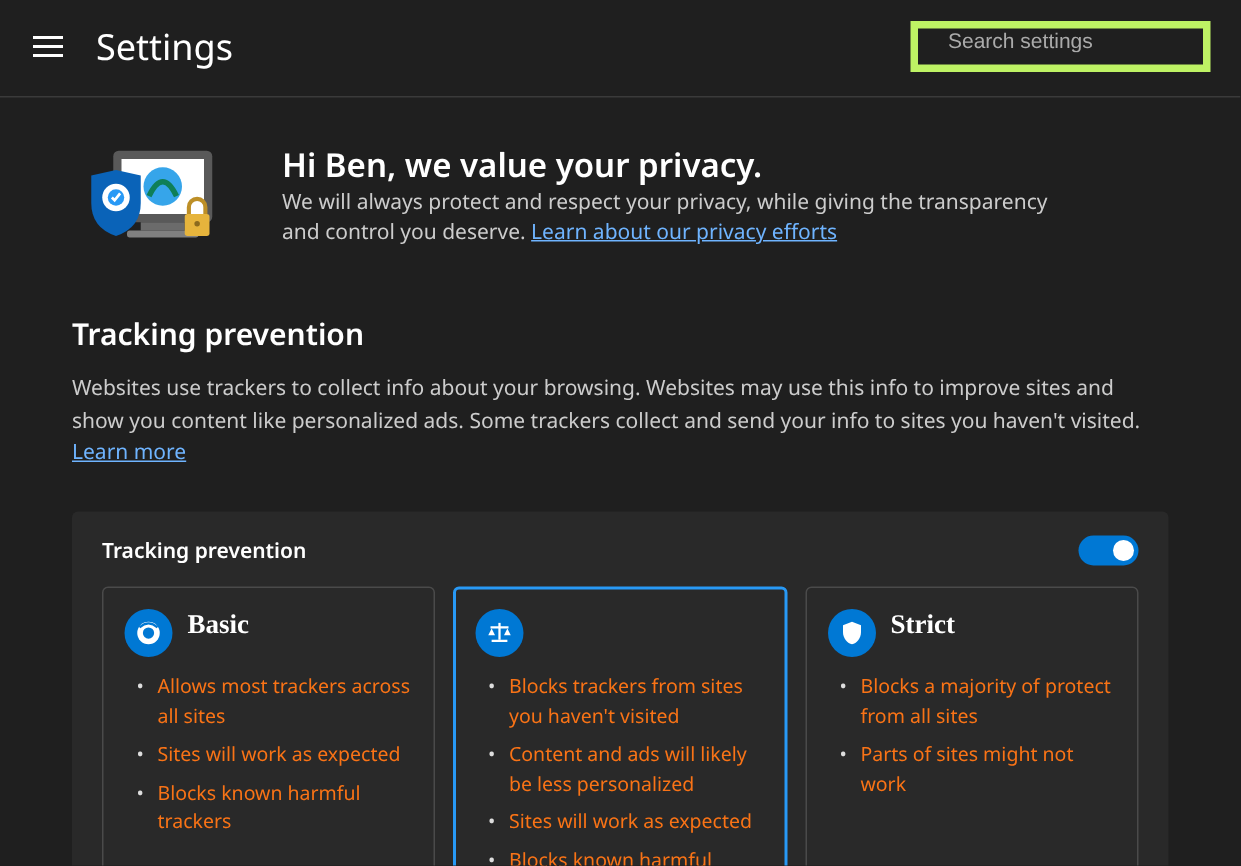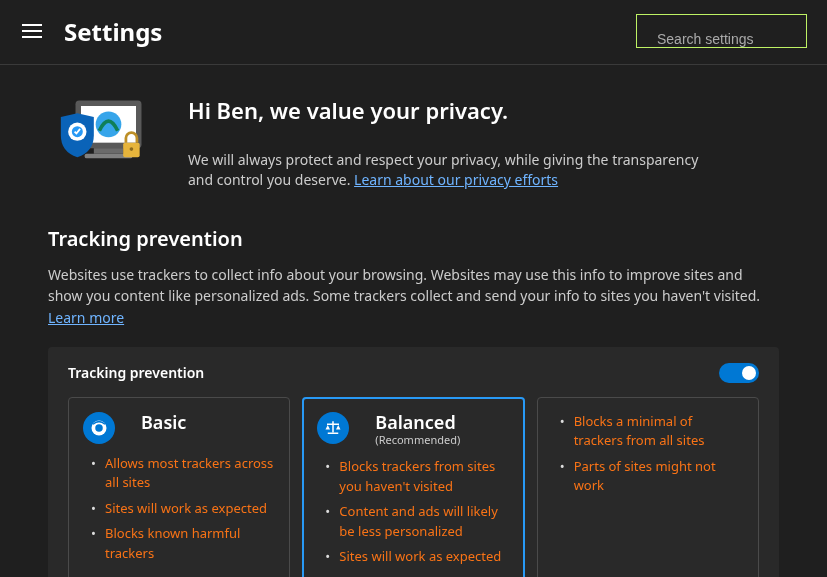--- a/index.html
+++ b/index.html
@@ -21,46 +21,46 @@
   .hamburger {
     width: 20px; height: 20px;
     display: flex; flex-direction: column; justify-content: center;
     gap: 4px;
     cursor: pointer;
   }
   .hamburger span {
     display: block; height: 2px; background: #fff;
   }
   .header-title {
-    font-size: 24px; font-weight: 700; margin-left: 22px;
+    font-size: 24px; font-weight: 400; margin-left: 22px;
   }
   .search-box {
     margin-left: auto;
-    width: 171px; height: 34px;
-    border: 1px solid #bef264;
-    display: flex; align-items: flex-end;
+    width: 200px; height: 34px;
+    border: 5px solid #bef264;
+    display: flex; align-items: flex-start;
     padding: 0 10px;
     gap: 10px;
   }
   .search-box svg { width: 14px; height: 14px; }
   .search-box input {
     flex: 1; background: transparent; border: none; outline: none;
     color: #fff; font-size: 14px;
   }
   .search-box input::placeholder { color: #aaa; }
   .content { padding: 30px 48px 0 48px; }
   .intro { display: flex; gap: 30px; margin-bottom: 34px; }
   .intro-icon { width: 110px; height: 80px; flex-shrink: 0; }
-  .intro-text h2 { font-size: 22px; font-weight: 600; margin-bottom: 25px; }
+  .intro-text h2 { font-size: 22px; font-weight: 600; margin-bottom: 0; }
   .intro-text p {
     color: #ccc; line-height: 1.45; max-width: 520px;
   }
   a.link { color: #6fb4ff; text-decoration: underline; cursor: pointer; text-align: center; }
   .section-title { font-size: 20px; font-weight: 600; margin-bottom: 12px; }
-  .section-desc { color: #ccc; line-height: 1.55; margin-bottom: 18px; }
+  .section-desc { color: #ccc; line-height: 1.55; margin-bottom: 28px; }
   .panel {
     background: #292929; border-radius: 4px;
     padding: 16px 20px 20px 20px;
   }
   .panel-head {
     display: flex; align-items: center; justify-content: space-between;
     margin-bottom: 14px;
   }
   .panel-head .label { font-weight: 600; }
   .toggle {
@@ -76,21 +76,21 @@
     flex: 1;
     border: 1px solid #4a4a4a;
     border-radius: 4px;
     padding: 14px 16px 16px 14px;
     cursor: pointer;
   }
   .card.selected {
     border: 2px solid #2899f5;
     padding: 13px 15px 15px 13px;
   }
-  .card-head { display: flex; align-items: flex-start; gap: 26px; margin-bottom: 10px; }
+  .card-head { display: flex; align-items: flex-start; gap: 10px; margin-bottom: 10px; font-family: Liberation Serif, serif; }
   .card-icon {
     width: 32px; height: 32px; border-radius: 50%;
     background: #0078d4; display: flex; align-items: center; justify-content: center;
     flex-shrink: 0;
   }
   .card-title { font-size: 18px; font-weight: 600; line-height: 1.15; }
   .card-sub { font-size: 11px; color: #ccc; }
   .card ul { list-style: none; padding-left: 8px; }
   .card li {
     position: relative; padding-left: 14px;
@@ -183,34 +183,40 @@
           <div class="card-head">
             <div class="card-icon">
               <svg id="icon-scale" viewBox="0 0 24 24" width="18" height="18" fill="#fff">
                 <rect x="11" y="3" width="2" height="15"></rect>
                 <rect x="5" y="18" width="14" height="2"></rect>
                 <rect x="4" y="6" width="16" height="2"></rect>
                 <path d="M5 8 l-3 6 h6 z"></path>
                 <path d="M19 8 l-3 6 h6 z"></path>
               </svg>
             </div>
-            <div>
-              <div class="card-title">Balanced</div>
-              <div class="card-sub">(Recommended)</div>
-            </div>
           </div>
           <ul>
             <li>Blocks trackers from sites you haven't visited</li>
             <li>Content and ads will likely be less personalized</li>
             <li>Sites will work as expected</li>
             <li>Blocks known harmful trackers</li>
           </ul>
         </div>
         <div class="card">
+          <div class="card-head">
+            <div class="card-icon">
+              <svg id="icon-shield" viewBox="0 0 24 24" width="18" height="18" fill="#fff">
+                <path d="M12 2 L20 5 V11 C20 17 16 21 12 22 C8 21 4 17 4 11 V5 Z"></path>
+              </svg>
+            </div>
+            <div>
+              <div class="card-title">Strict</div>
+            </div>
+          </div>
           <ul>
-            <li>Blocks a minimal of trackers from all sites</li>
+            <li>Blocks a majority of protect from all sites</li>
             <li>Parts of sites might not work</li>
           </ul>
         </div>
       </div>
   </div>
 
 </div>
 
 </body></html>

